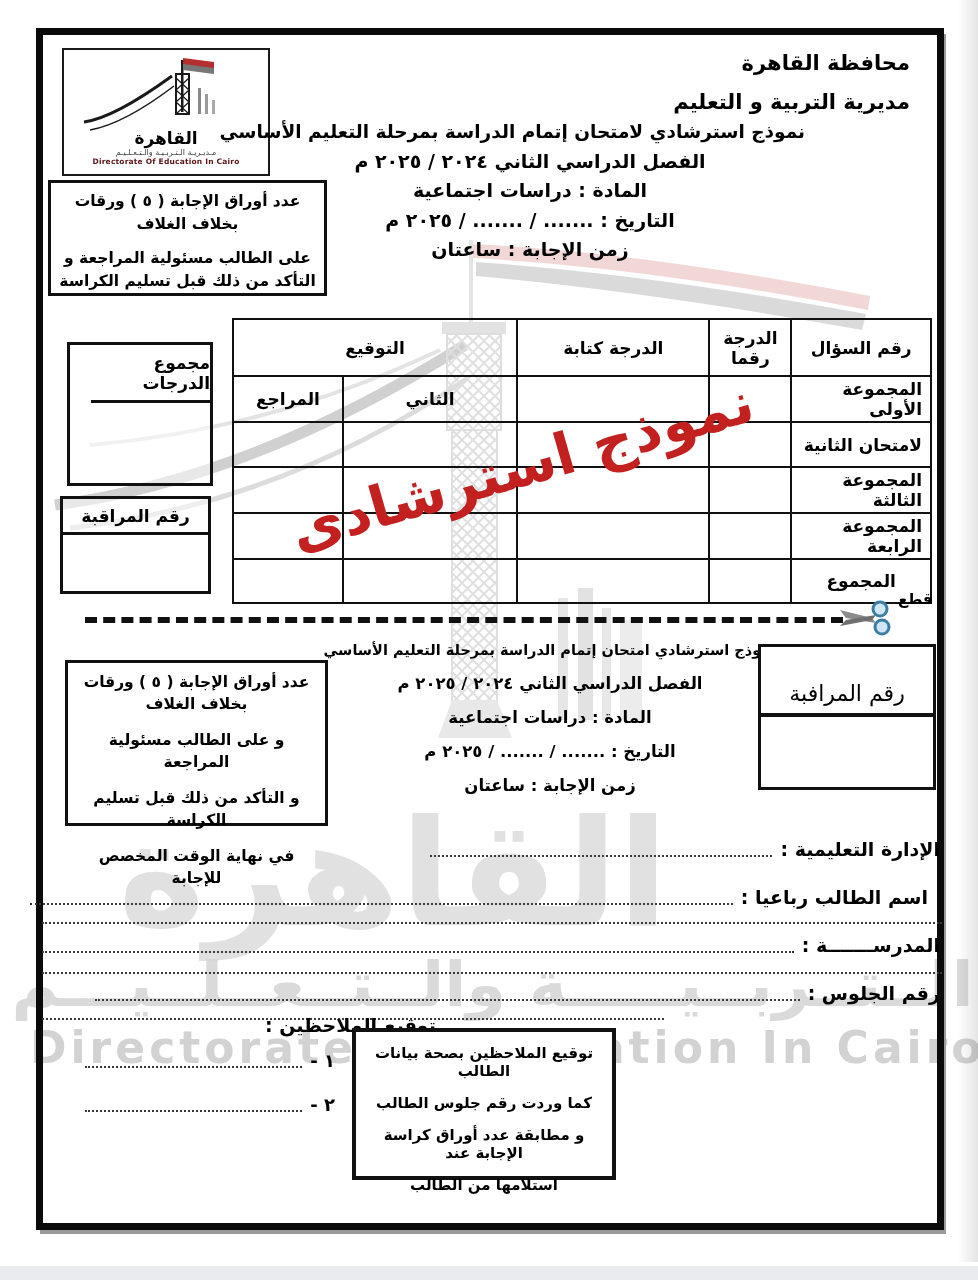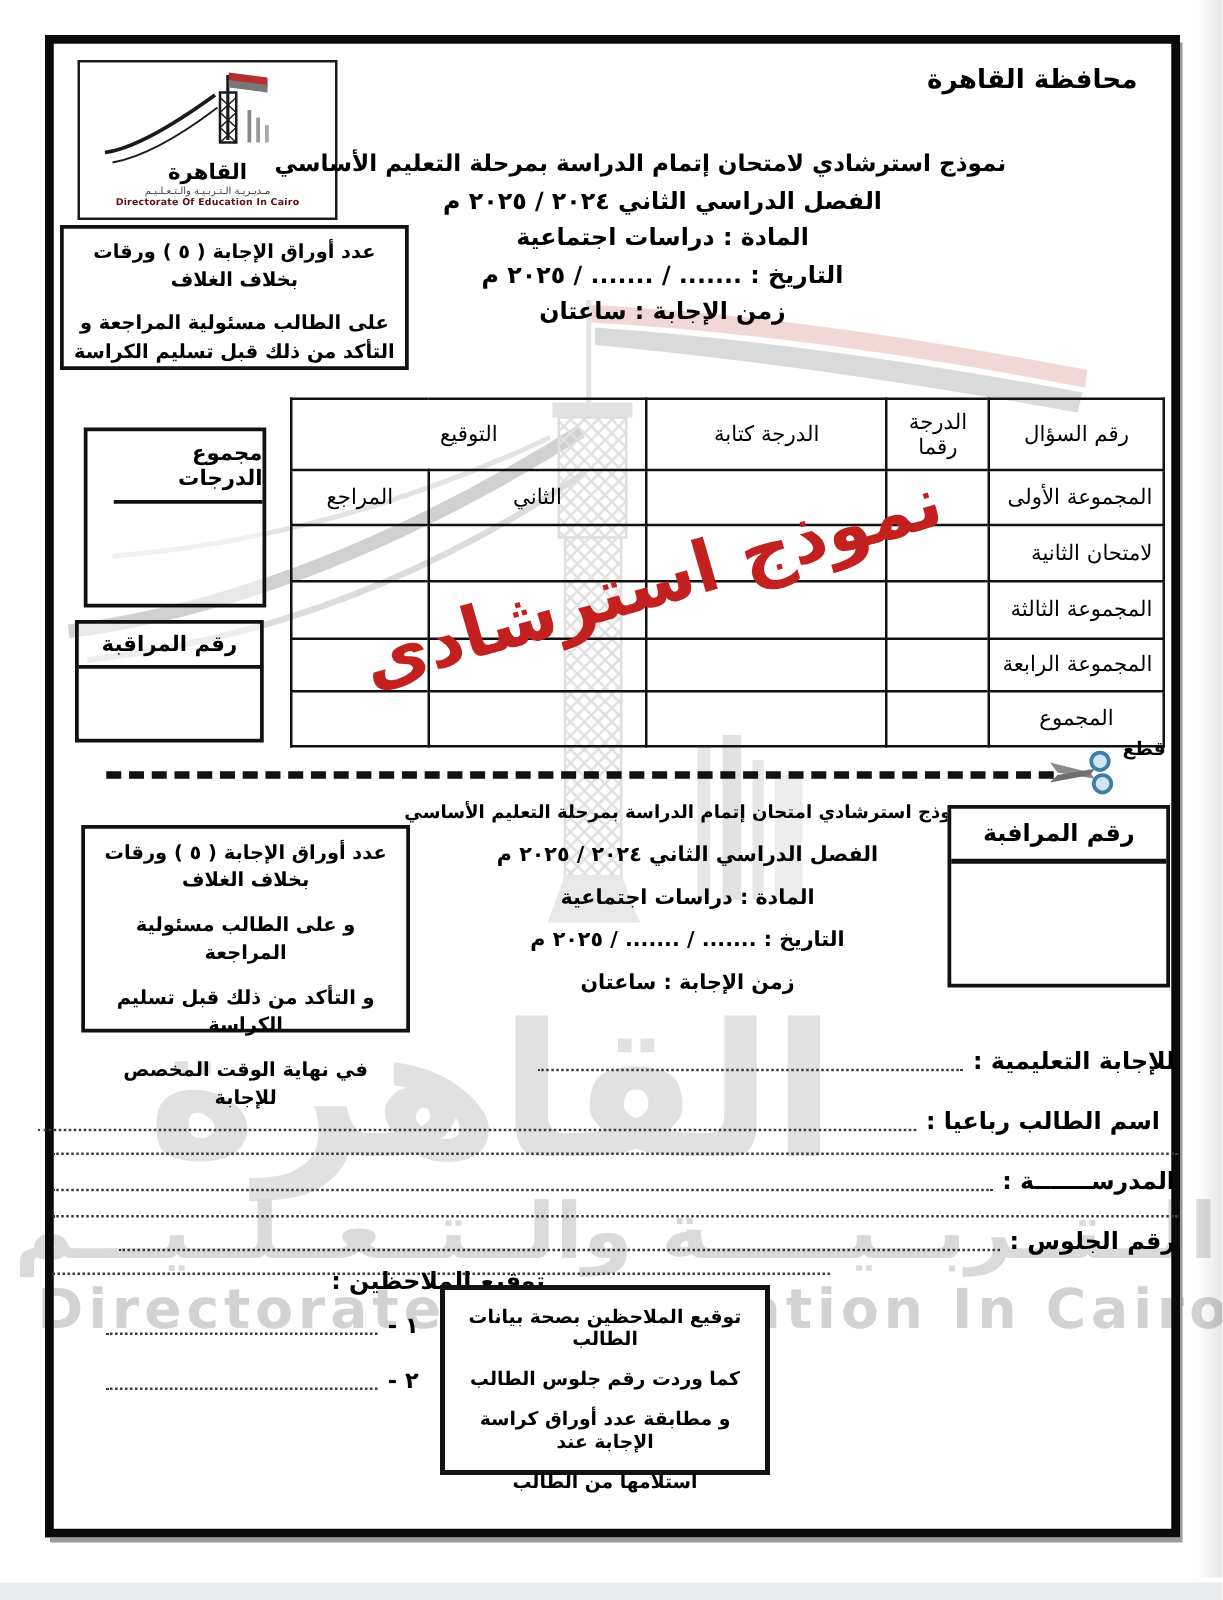--- a/index.html
+++ b/index.html
@@ -27,30 +27,30 @@
   .center-head div { white-space:nowrap; }
 
   
   .instr1 { position:absolute; left:48px; top:180px; width:279px; height:116px; border:3px solid #111; background:rgba(255,255,255,.85); direction:rtl; text-align:center; font-weight:bold; font-size:15.5px; line-height:1.5; padding:7px 6px; overflow:hidden; z-index:3; }
   .instr1 p + p { margin-top:10px; }
   .instr2 { position:absolute; left:65px; top:660px; width:263px; height:166px; border:3px solid #111; direction:rtl; text-align:center; font-weight:bold; font-size:15.5px; line-height:1.45; padding:8px 6px; z-index:3; background:rgba(255,255,255,.0); }
   .instr2 p { margin-bottom:13px; }
 
   
   .score-table { position:absolute; left:232px; top:318px; width:700px; border-collapse:collapse; direction:rtl; z-index:2; }
-  .score-table td { border:2px solid #111; font-weight:normal; font-size:17px; text-align:center; vertical-align:middle; padding:2px 6px; }
+  .score-table td { border:2px solid #111; font-weight:bold; font-size:17px; text-align:center; vertical-align:middle; padding:2px 6px; }
   .score-table .lbl { text-align:right; padding-right:8px; }
 
   
   .tot-box { position:absolute; left:67px; top:342px; width:146px; height:144px; border:3px solid #111; z-index:3; background:rgba(255,255,255,.5);padding-left:21px; }
   .tot-box .cap { height:58px; border-bottom:3px solid #111; display:flex; align-items:center; justify-content:center; font-weight:bold; font-size:17px; direction:rtl; }
   .mon-box1 { position:absolute; left:60px; top:496px; width:151px; height:98px; border:3px solid #111; z-index:3; background:rgba(255,255,255,.5); }
   .mon-box1 .cap { height:36px; border-bottom:3px solid #111; display:flex; align-items:center; justify-content:center; font-weight:bold; font-size:17px; direction:rtl; }
   .mon-box2 { position:absolute; left:758px; top:644px; width:178px; height:146px; border:3px solid #111; z-index:3; background:#fff; }
-  .mon-box2 .cap { height:44px; border-bottom:4px solid #111; display:flex; align-items:center; justify-content:center; font-weight:bold; font-size:19px; direction:rtl; }
+  .mon-box2 .cap { height:44px; border-bottom:4px solid #111; display:flex; align-items:center; justify-content:center; font-weight:normal; font-size:22px; direction:rtl;margin-top:26px; }
 
   
   .stamp { position:absolute; left:340px; top:425px; width:420px; text-align:center; direction:rtl; font-size:57px; font-weight:bold; transform:rotate(-16deg); white-space:nowrap; z-index:5; }
 
   
   .cut-line { position:absolute; left:85px; top:617px; width:758px; border-top:6px dashed #111; z-index:3; }
   .cut-scissors { position:absolute; left:838px; top:596px; z-index:3; }
   .cut-label { position:absolute; left:898px; top:590px; font-size:15px; font-weight:bold; direction:rtl; z-index:3; }
 
   
@@ -113,20 +113,21 @@
   <div class="wm wm-cairo-big">القاهرة</div>
   <div class="wm wm-ar-line">مــديــريـــــة  الــتــربــيـــــة  والــتــعــلــيـــم</div>
   <div class="wm wm-en-line">Directorate Of Education In Cairo</div>
 
   <div class="frame"></div>
   <div class="right-shade"></div>
   <div class="bottom-strip"></div>
 
   <div class="gov-block">
     <div>محافظة القاهرة</div>
+    <div>مديرية التربية و التعليم</div>
   </div>
 
   <div class="logo-box">
     <svg width="204" height="88" viewBox="0 0 204 88">
       <g>
         <rect x="117" y="10" width="2.5" height="52" fill="#1a1a1a"></rect>
         <polygon points="119,8 150,12 150,20 119,16" fill="#b43030"></polygon>
         <polygon points="119,14 150,18 150,24 119,20" fill="#777"></polygon>
         <rect x="112" y="24" width="13" height="40" fill="none" stroke="#1a1a1a" stroke-width="2"></rect>
         <path d="M112 28 L125 40 M125 28 L112 40 M112 40 L125 52 M125 40 L112 52 M112 52 L125 64 M125 52 L112 64" stroke="#1a1a1a" stroke-width="1.2"></path>
@@ -241,21 +242,21 @@
     <div>المادة : دراسات اجتماعية</div>
     <div>التاريخ : ....... / ....... / ٢٠٢٥ م</div>
     <div>زمن الإجابة : ساعتان</div>
   </div>
 
   <div class="mon-box2">
     <div class="cap">رقم المرافبة</div>
   </div>
 
   <div class="frow" style="left:430px; top:838px; width:510px;">
-    <span class="lab">للإجابة التعليمية :</span>
+    <span class="lab">الإدارة التعليمية :</span>
     <span class="dots"></span>
   </div>
 
   <div class="frow" style="left:30px; top:886px; width:898px;">
     <span class="lab">اسم الطالب رباعيا :</span>
     <span class="dots"></span>
   </div>
   <div class="dotline" style="left:42px; top:908px; width:900px;"></div>
 
   <div class="frow" style="left:42px; top:934px; width:898px;">

